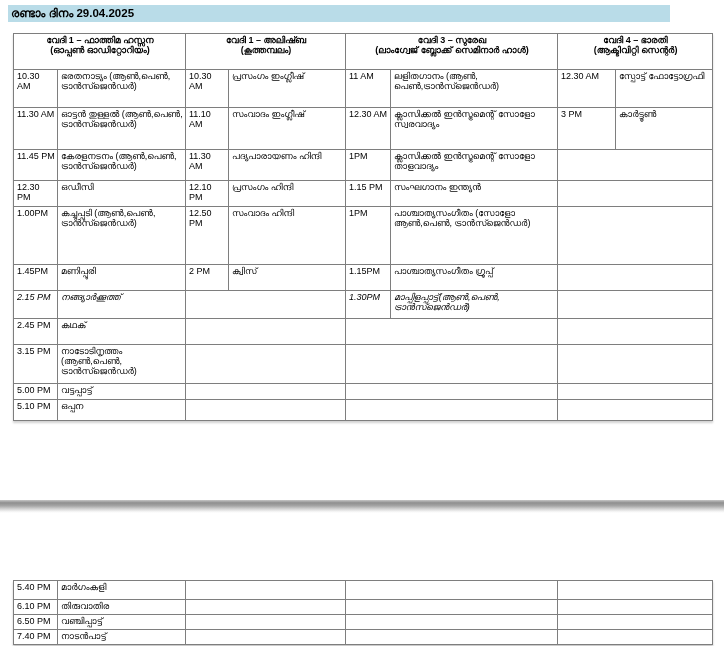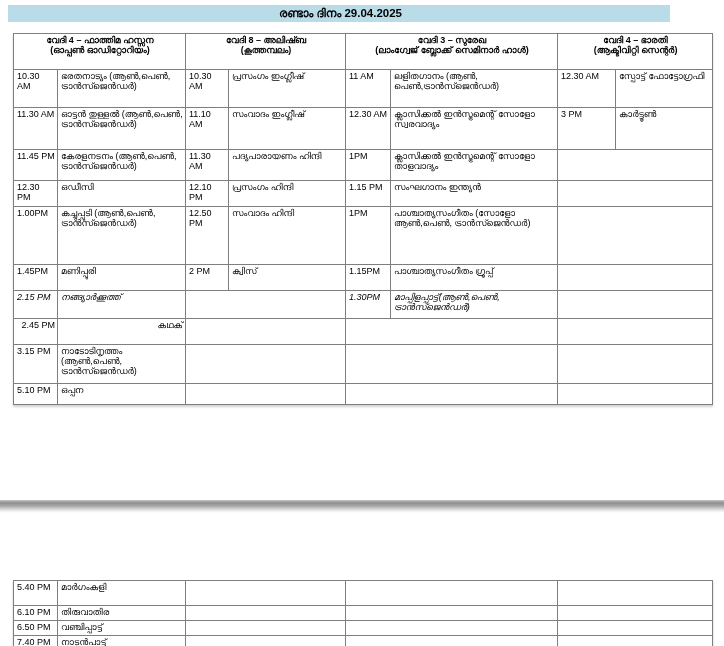--- a/index.html
+++ b/index.html
@@ -10,21 +10,21 @@
     color:#000000;
     position:relative;
     overflow:hidden;
   }
   .day-title {
     position:absolute; left:8px; top:5px;
     width:662px; height:17px;
     background:#b9dce8;
     font-size:11.5px; font-weight:bold; line-height:17px;
     padding-left:3px; box-sizing:border-box;
-    white-space:nowrap; overflow:hidden;text-align:center;
+    white-space:nowrap; overflow:hidden;
   }
   table.sched {
     position:absolute; left:13px;
     border-collapse:collapse; table-layout:fixed;
     width:699px;
     background:#ffffff;
   }
   table.sched-main { top:33px; box-shadow:0 2px 2px rgba(0,0,0,0.18); }
   table.sched-p2   { top:580px; box-shadow:0 2px 2px rgba(0,0,0,0.22); }
   table.sched td {
@@ -63,25 +63,25 @@
       <col style="width: 43px;">
       <col style="width: 117px;">
       <col style="width: 45px;">
       <col style="width: 167px;">
       <col style="width: 58px;">
       <col style="width: 97px;">
     </colgroup>
   <thead>
       <tr style="height: 36px;">
         <td colspan="2" class="venue-header">
-          <div>വേദി 4  – ഫാത്തിമ ഹസ്സന</div>
+          <div>വേദി 1  – ഫാത്തിമ ഹസ്സന</div>
           <div>(ഓപ്പൺ ഓഡിറ്റോറിയം)</div>
         </td>
         <td colspan="2" class="venue-header">
-          <div>വേദി 8 – അലിഷ്ബ</div>
+          <div>വേദി 1 – അലിഷ്ബ</div>
           <div>(കൂത്തമ്പലം)</div>
         </td>
         <td colspan="2" class="venue-header">
           <div>വേദി 3  –  സുരേഖ</div>
           <div>(ലാംഗ്വേജ് ബ്ലോക്ക് സെമിനാർ ഹാൾ)</div>
         </td>
         <td colspan="2" class="venue-header">
           <div>വേദി 4 – ഭാരതി</div>
           <div>(ആക്ടിവിറ്റി സെന്റർ)</div>
         </td>
@@ -145,30 +145,37 @@
         <td colspan="2" class="merged-cell"></td>
       </tr>
       <tr style="height: 28px; font-style: italic;">
         <td class="time-cell">2.15 PM</td>
         <td class="event-cell">നങ്ങ്യാർക്കൂത്ത്</td>
         <td colspan="2" class="merged-cell"></td>
         <td class="time-cell">1.30PM</td>
         <td class="event-cell">മാപ്പിളപ്പാട്ട്(ആൺ,പെൺ, ട്രാൻസ്ജെൻഡർ)</td>
         <td colspan="2" class="merged-cell"></td>
       </tr>
-      <tr style="height: 26px; text-align: right;">
+      <tr style="height: 26px;">
         <td class="time-cell">2.45 PM</td>
         <td class="event-cell">കഥക്</td>
         <td colspan="2" class="merged-cell"></td>
         <td colspan="2" class="merged-cell"></td>
         <td colspan="2" class="merged-cell"></td>
       </tr>
       <tr style="height: 39px;">
         <td class="time-cell">3.15 PM</td>
         <td class="event-cell">നാടോടിനൃത്തം (ആൺ,പെൺ, ട്രാൻസ്ജെൻഡർ)</td>
+        <td colspan="2" class="merged-cell"></td>
+        <td colspan="2" class="merged-cell"></td>
+        <td colspan="2" class="merged-cell"></td>
+      </tr>
+      <tr style="height: 16px;">
+        <td class="time-cell">5.00 PM</td>
+        <td class="event-cell">വട്ടപ്പാട്ട്</td>
         <td colspan="2" class="merged-cell"></td>
         <td colspan="2" class="merged-cell"></td>
         <td colspan="2" class="merged-cell"></td>
       </tr>
       <tr style="height: 21px;">
         <td class="time-cell">5.10 PM</td>
         <td class="event-cell">ഒപ്പന</td>
         <td colspan="2" class="merged-cell"></td>
         <td colspan="2" class="merged-cell"></td>
         <td colspan="2" class="merged-cell"></td>
@@ -180,21 +187,21 @@
 
 <table class="sched sched-p2">
   <colgroup>
       <col style="width: 44px;">
       <col style="width: 128px;">
       <col style="width: 160px;">
       <col style="width: 212px;">
       <col style="width: 155px;">
     </colgroup>
   <tbody>
-      <tr style="height: 25px; padding-left: 16px;">
+      <tr style="height: 19px; padding-left: 16px;">
         <td class="time-cell">5.40 PM</td>
         <td class="event-cell">മാർഗംകളി</td>
         <td class="merged-cell"></td>
         <td class="merged-cell"></td>
         <td class="merged-cell"></td>
       </tr>
       <tr style="height: 15px;">
         <td class="time-cell">6.10 PM</td>
         <td class="event-cell">തിരുവാതിര</td>
         <td class="merged-cell"></td>

